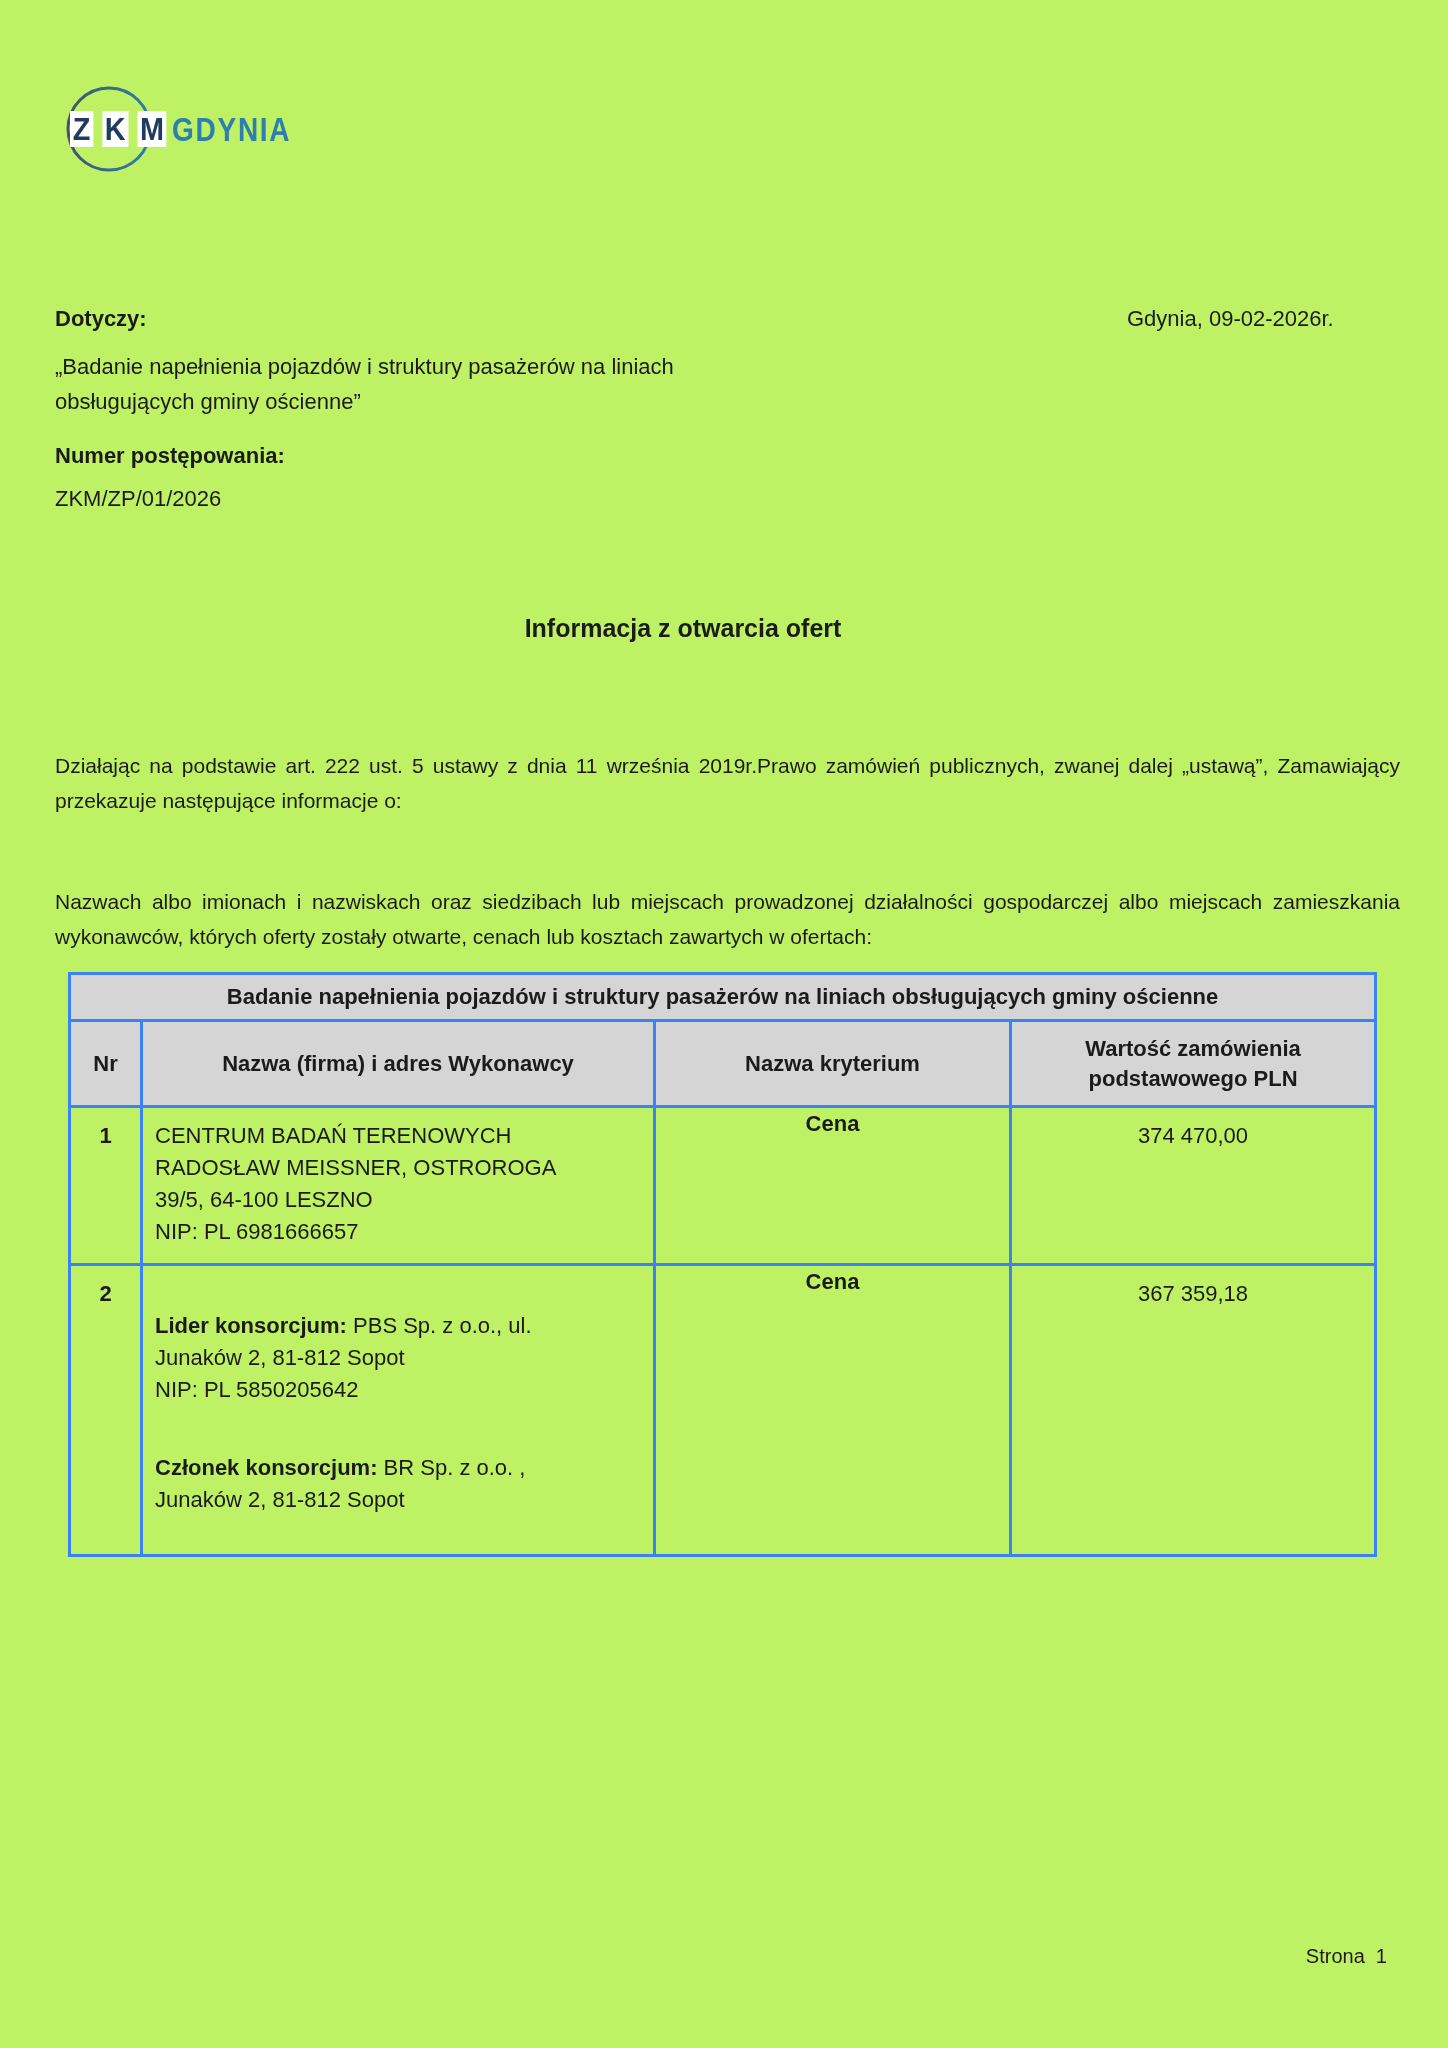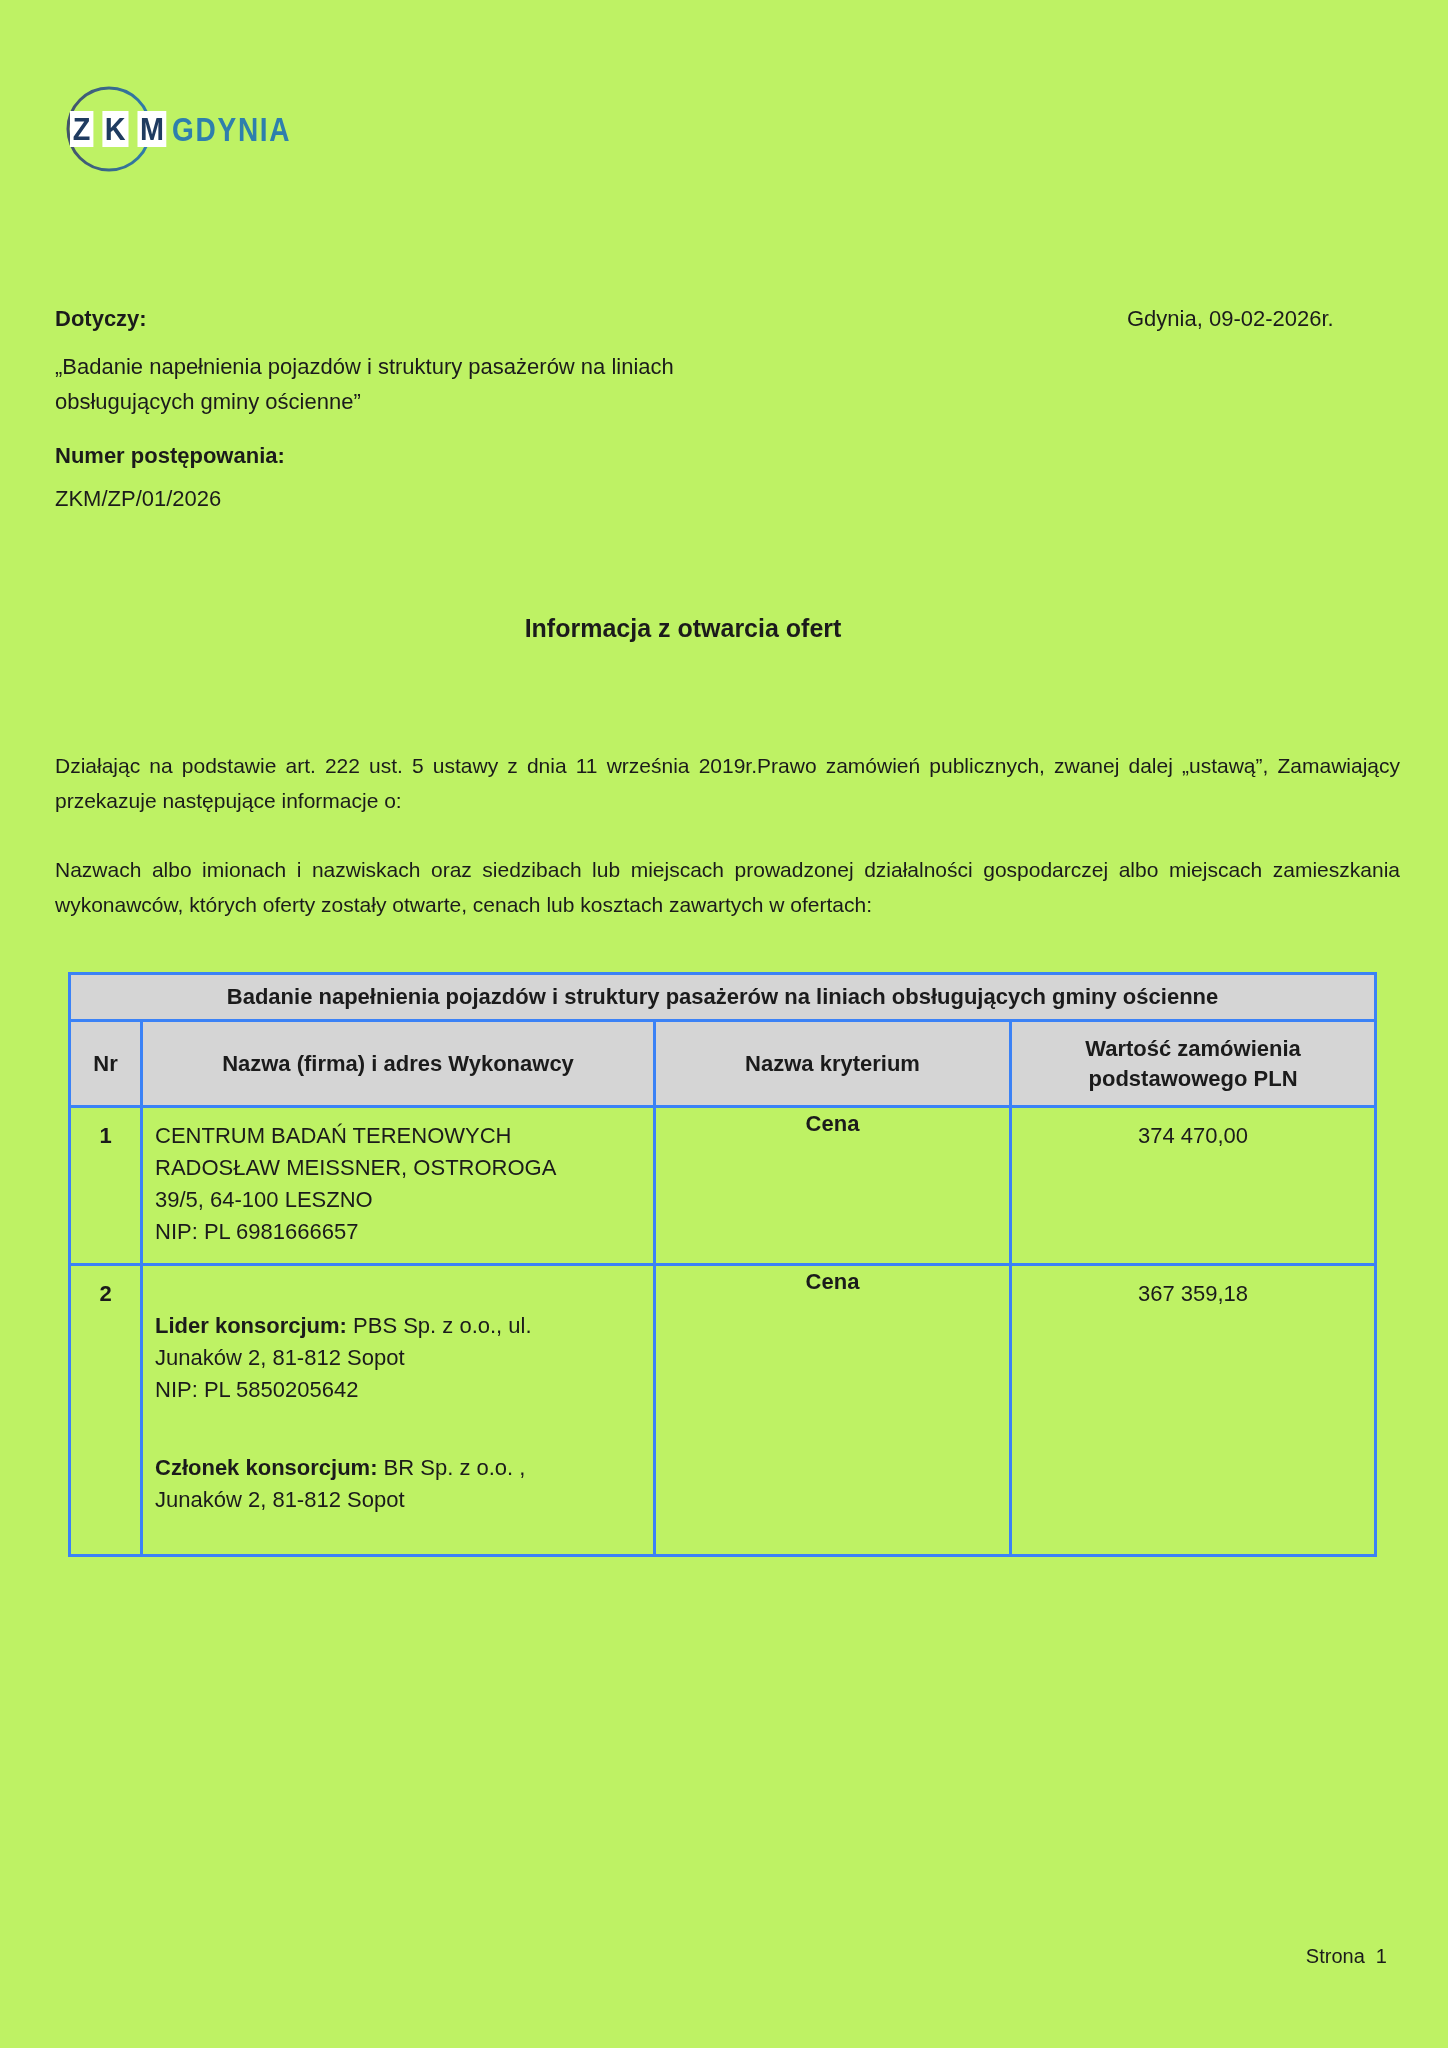--- a/index.html
+++ b/index.html
@@ -31,21 +31,21 @@
   .numer-value   { left:55px; top:486px; font-size:22px; }
 
   .doc-title {
     left:55px; top:614px; width:1256px; text-align:center;
     font-size:25px; font-weight:bold;
   }
 
   .para { left:55px; width:1345px; font-size:21px; line-height:35px;
           text-align:justify; }
   .para1 { top:748px; }
-  .para2 { top:852px; }
+  .para2 { top:884px; }
 
   
   .table-wrap { left:68px; top:972px; }
   table.offers { border-collapse:collapse; table-layout:fixed; width:1306px;
                  font-size:22px; }
   table.offers td, table.offers th { border:3px solid #3b82f6; }
   .caption-cell {
     background:#d5d5d5; height:42px; text-align:center; vertical-align:middle;
     font-weight:bold; font-size:22px;
   }

